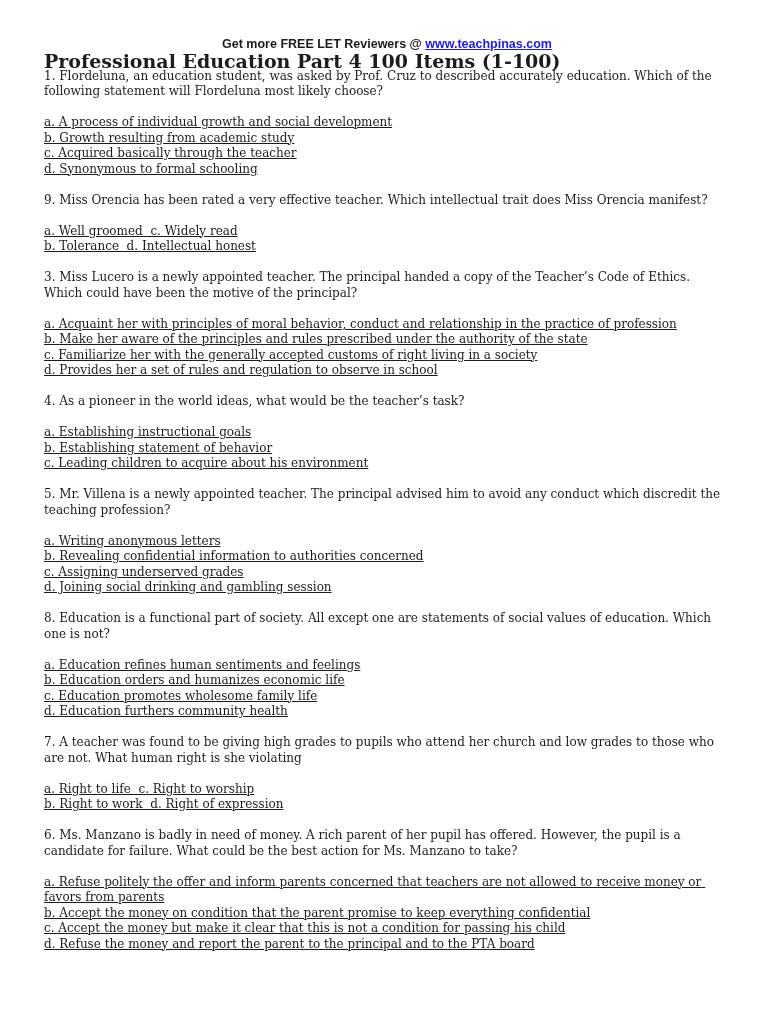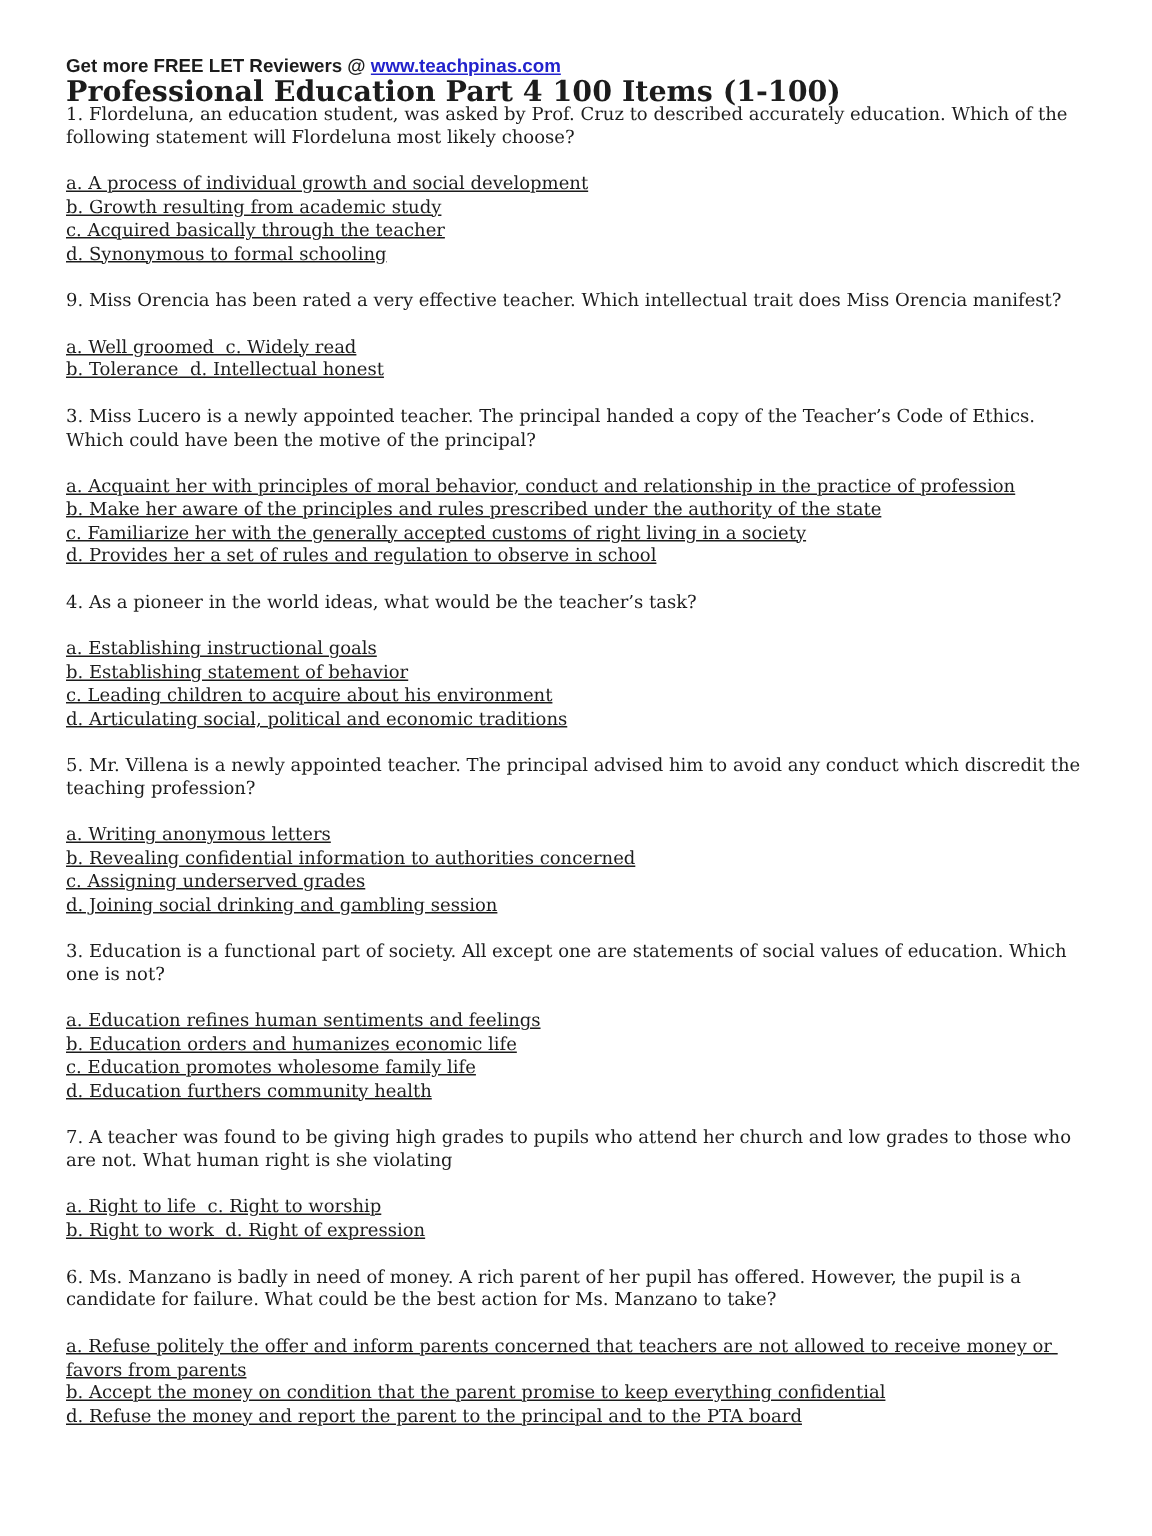--- a/index.html
+++ b/index.html
@@ -17,20 +17,21 @@
     overflow: hidden;
     font-family: "DejaVu Serif", serif;
     color: #1c1c1c;
   }
   .header-line {
     font-family: "Liberation Sans", sans-serif;
     font-weight: 700;
     font-size: 12.5px;
     line-height: 15.5px;
     white-space: pre-wrap;
+    text-align: center;
   }
   .doc-link {
     color: #2222CC;
     text-decoration: underline;
     cursor: pointer;
   }
   .doc-title {
     font-size: 19px;
     font-weight: 700;
     line-height: 16px;
@@ -88,36 +89,35 @@
       <div class="option-line">d. Provides her a set of rules and regulation to observe in school</div>
     </div>
   </div>
 
   <div>
     <p class="q-text">4. As a pioneer in the world ideas, what would be the teacher’s task?</p>
     <div class="q-options">
       <div class="option-line">a. Establishing instructional goals</div>
       <div class="option-line">b. Establishing statement of behavior</div>
       <div class="option-line">c. Leading children to acquire about his environment</div>
-      <div class="option-line">d. Articulating social, political and economic traditions</div>
     </div>
   </div>
 
   <div>
     <p class="q-text">5. Mr. Villena is a newly appointed teacher. The principal advised him to avoid any conduct which discredit the teaching profession?</p>
     <div class="q-options">
       <div class="option-line">a. Writing anonymous letters</div>
       <div class="option-line">b. Revealing confidential information to authorities concerned</div>
       <div class="option-line">c. Assigning underserved grades</div>
       <div class="option-line">d. Joining social drinking and gambling session</div>
     </div>
   </div>
 
   <div>
-    <p class="q-text">3. Education is a functional part of society. All except one are statements of social values of education. Which one is not?</p>
+    <p class="q-text">8. Education is a functional part of society. All except one are statements of social values of education. Which one is not?</p>
     <div class="q-options">
       <div class="option-line">a. Education refines human sentiments and feelings</div>
       <div class="option-line">b. Education orders and humanizes economic life</div>
       <div class="option-line">c. Education promotes wholesome family life</div>
       <div class="option-line">d. Education furthers community health</div>
     </div>
   </div>
 
   <div>
     <p class="q-text">7. A teacher was found to be giving high grades to pupils who attend her church and low grades to those who are not. What human right is she violating</p>
@@ -125,17 +125,18 @@
       <div class="option-line">a. Right to life  c. Right to worship</div>
       <div class="option-line">b. Right to work  d. Right of expression</div>
     </div>
   </div>
 
   <div>
     <p class="q-text">6. Ms. Manzano is badly in need of money. A rich parent of her pupil has offered. However, the pupil is a candidate for failure. What could be the best action for Ms. Manzano to take?</p>
     <div class="q-options">
       <div class="option-line">a. Refuse politely the offer and inform parents concerned that teachers are not allowed to receive money or favors from parents</div>
       <div class="option-line">b. Accept the money on condition that the parent promise to keep everything confidential</div>
+      <div class="option-line">c. Accept the money but make it clear that this is not a condition for passing his child</div>
       <div class="option-line">d. Refuse the money and report the parent to the principal and to the PTA board</div>
     </div>
   </div>
 
 </div>
 
 </body></html>

